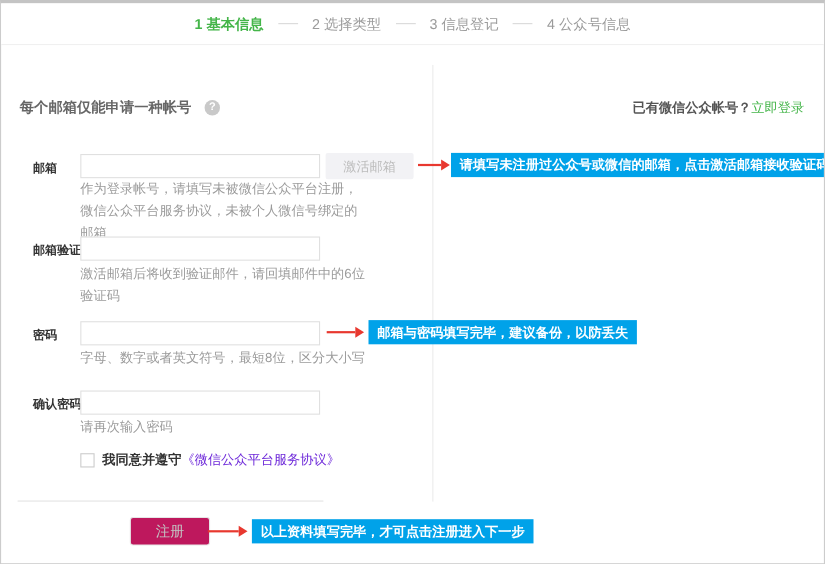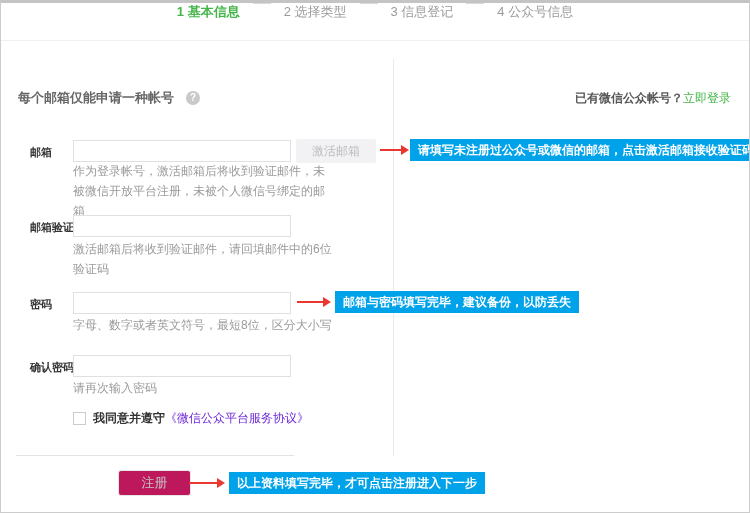--- a/index.html
+++ b/index.html
@@ -5,21 +5,21 @@
   html,body{margin:0;padding:0;}
   body{
     width:750px;height:513px;position:relative;background:#fff;
     box-sizing:border-box;border:1px solid #cccccc;border-top:3px solid #c4c4c4;
     font-family:"Liberation Sans","DejaVu Sans",sans-serif;
     overflow:hidden;
   }
   
   .step-bar{
     position:absolute;left:0;top:0;width:100%;height:37px;
-    display:flex;justify-content:center;gap:13px;
+    display:flex;align-items:center;justify-content:center;gap:13px;
     border-bottom:1px solid #f0f0f0;background:#fff;
   }
   .step{font-size:13px;color:#9b9b9b;white-space:nowrap;}
   .step.active{color:#44b549;font-weight:bold;}
   .step-sep{width:18px;height:1px;background:#d9d9d9;display:inline-block;}
   
   .note-left{position:absolute;left:17px;top:86px;font-size:13px;font-weight:bold;color:#666;display:flex;align-items:center;gap:12px;}
   .help-icon{
     width:14px;height:14px;border-radius:50%;background:#c9c9c9;color:#fff;
     font-size:10px;font-weight:bold;line-height:14px;text-align:center;display:inline-block;
@@ -79,21 +79,21 @@
 
 <div class="login-right">
   <span>已有微信公众帐号？</span><a class="login-link">立即登录</a>
 </div>
 
 <div class="v-divider"></div>
 
 <label class="form-label" style="top:142px;">邮箱</label>
 <input class="text-input" style="top: 137px;" type="text" value="">
 <button class="activate-btn">激活邮箱</button>
-<div class="helper" style="top:158px;">作为登录帐号，激活邮箱后将收到验证邮件，未被微信开放平台注册，未被个人微信号绑定的邮箱</div>
+<div class="helper" style="top:158px;">作为登录帐号，请填写未被微信公众平台注册，微信公众平台服务协议，未被个人微信号绑定的邮箱</div>
 
 <label class="form-label" style="top:217px;">邮箱验证码</label>
 <input class="text-input" style="top: 212px;" type="text" value="">
 <div class="helper" style="top:236px;">激活邮箱后将收到验证邮件，请回填邮件中的6位验证码</div>
 
 <label class="form-label" style="top:294px;">密码</label>
 <input class="text-input" style="top: 289px;" type="password" value="">
 <div class="helper" style="top:312px;">字母、数字或者英文符号，最短8位，区分大小写</div>
 
 <label class="form-label" style="top:357px;">确认密码</label>

